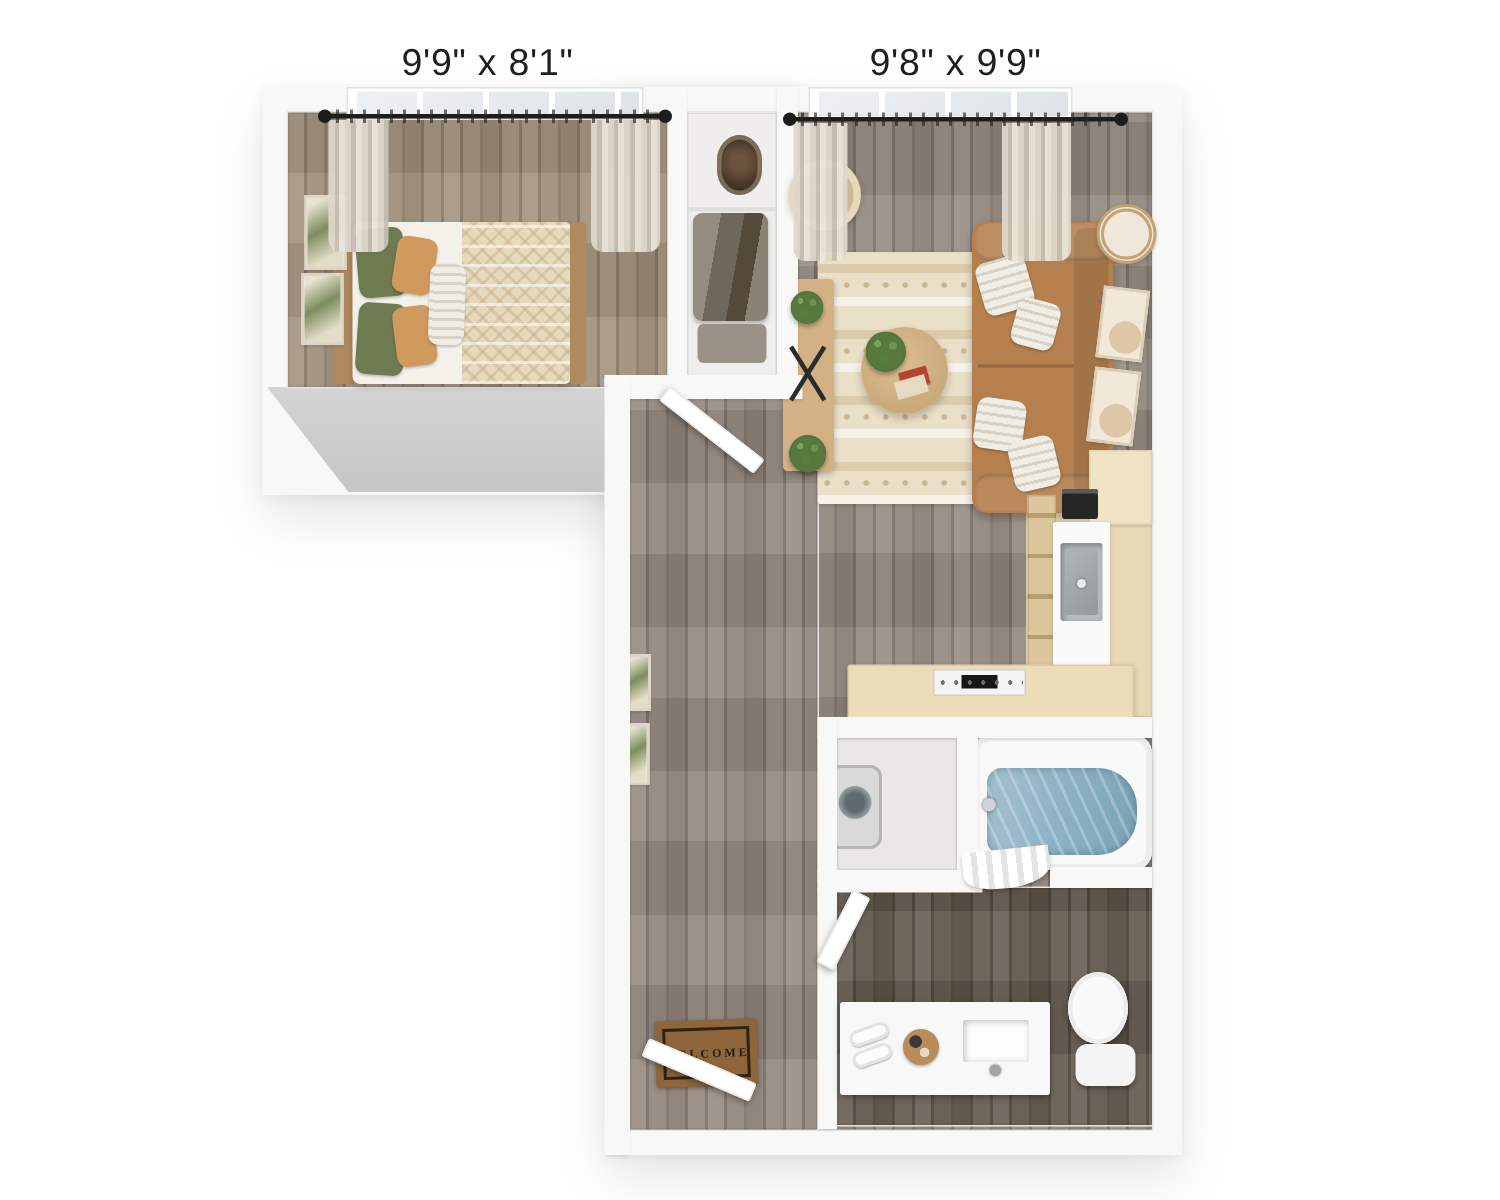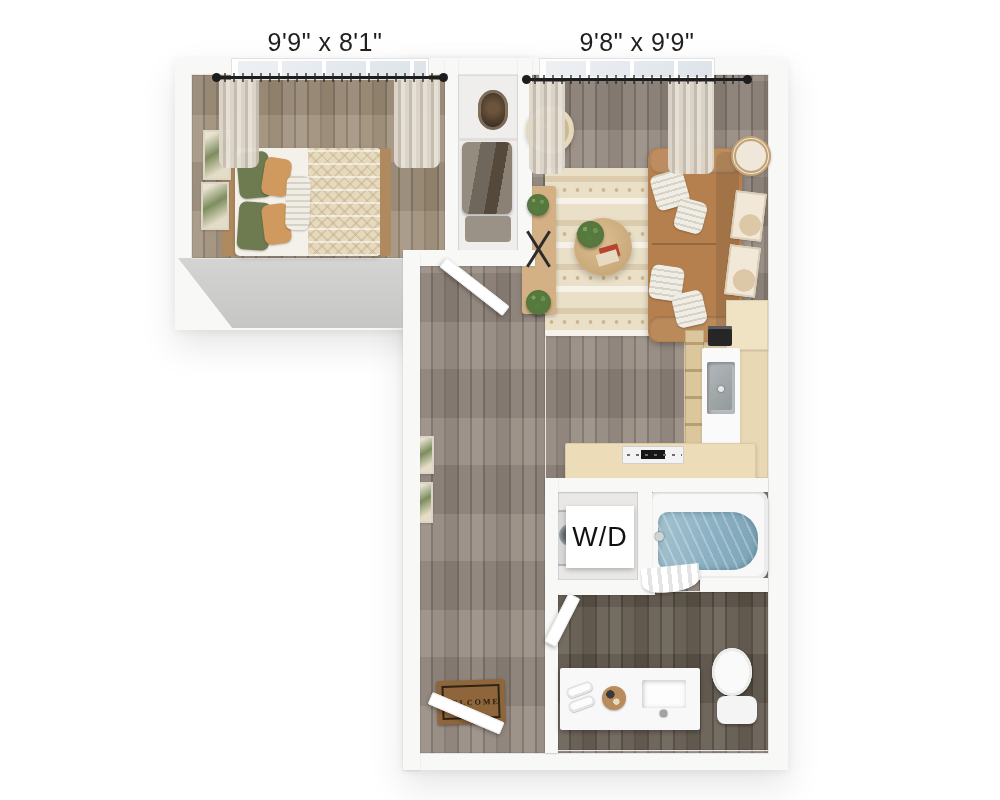--- a/index.html
+++ b/index.html
@@ -302,21 +302,20 @@
     <div class="faucet"></div>
   </div>
   <div class="abs" id="coffee-maker"></div>
   <div class="abs" id="peninsula"></div>
   <div class="abs" id="range">
     <div class="display"></div>
     <div class="knobs"></div>
   </div>
 
   <div class="abs" id="washer"></div>
-  <div class="abs" id="wd-box">W/D</div>
   <div class="abs" id="tub"></div>
   <div class="abs" id="tub-water"></div>
   <div class="abs" id="tub-faucet"></div>
   <div class="abs" id="shower-curtain"></div>
 
   <div class="abs" id="vanity"></div>
   <div class="abs" id="vanity-sink"></div>
   <div class="abs" id="vanity-faucet"></div>
   <div class="towel" id="towel1"></div>
   <div class="towel" id="towel2"></div>

